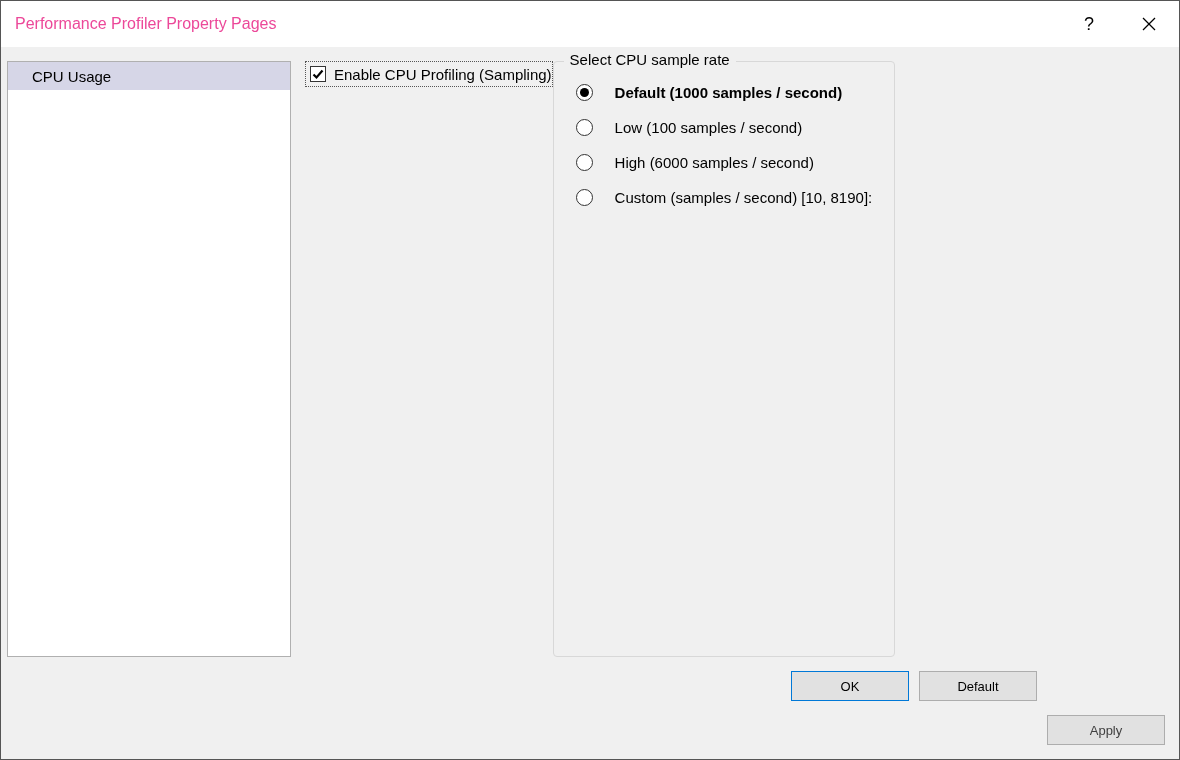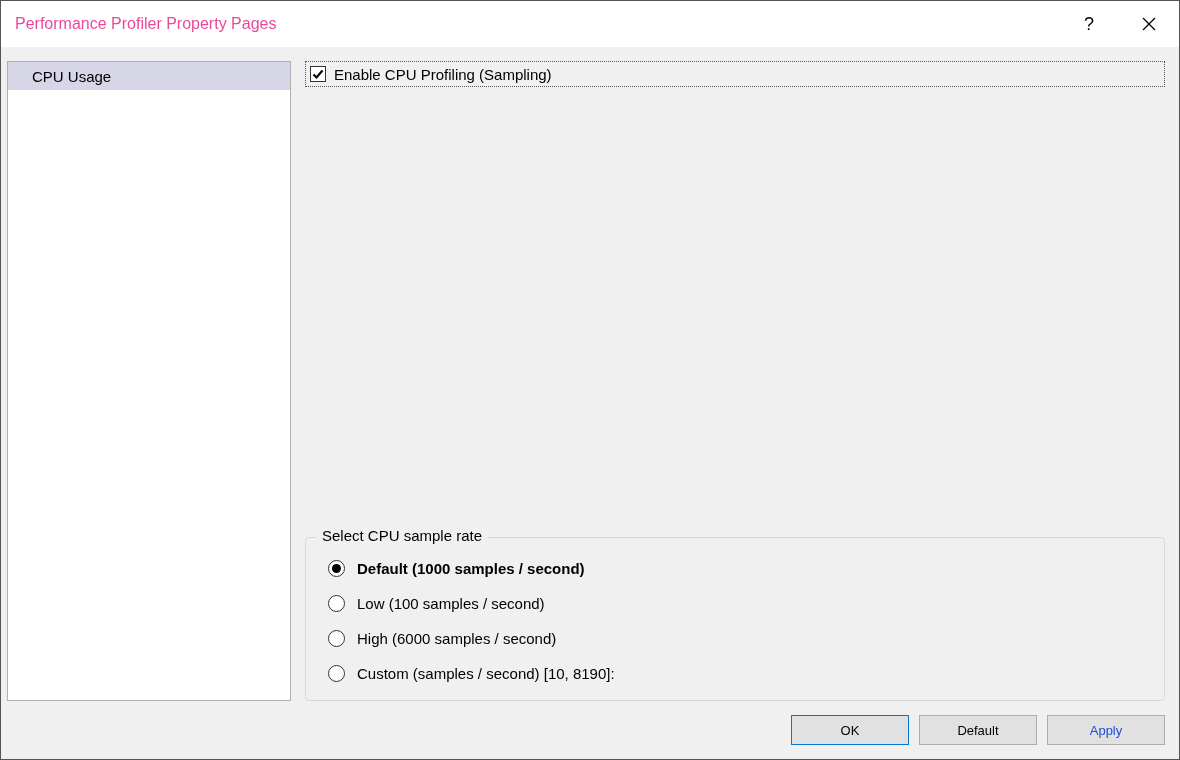--- a/index.html
+++ b/index.html
@@ -82,22 +82,20 @@
       align-items: center;
       padding-left: 24px;
       font-size: 15px;
       color: #000;
       background: #d6d6e7;
       cursor: pointer;
     }
     .right-panel {
       flex: 1;
       display: flex;
-      flex-direction: column;
-      justify-content: space-between;
     }
     .checkbox-row {
       height: 26px;
       display: flex;
       align-items: center;
       border: 1px dotted #555;
       padding-left: 4px;
       margin-bottom: 6px;
     }
     .checkbox {
@@ -138,21 +136,21 @@
       color: #000;
     }
     .radio-group {
       display: flex;
       flex-direction: column;
       gap: 18px;
     }
     .radio-row {
       display: flex;
       align-items: center;
-      gap: 12px;
+      gap: 22px;
     }
     .radio {
       width: 17px;
       height: 17px;
       border: 1.2px solid #333;
       border-radius: 50%;
       background: #fff;
       display: flex;
       align-items: center;
       justify-content: center;
@@ -198,22 +196,23 @@
       cursor: pointer;
       display: flex;
       align-items: center;
       justify-content: center;
     }
     .btn.primary {
       border: 1.5px solid #0078d7;
       background: #e1e1e1;
     }
     .btn.disabled {
-      color: #1d4ed8;
+      color: #404040;
       cursor: default;
+      margin-top: 44px;
     }
   </style>
 </head>
 <body>
 
 <div class="dialog">
 
   <div class="titlebar">
     <div class="titlebar-title">Performance Profiler Property Pages</div>
     <div class="titlebar-controls">

